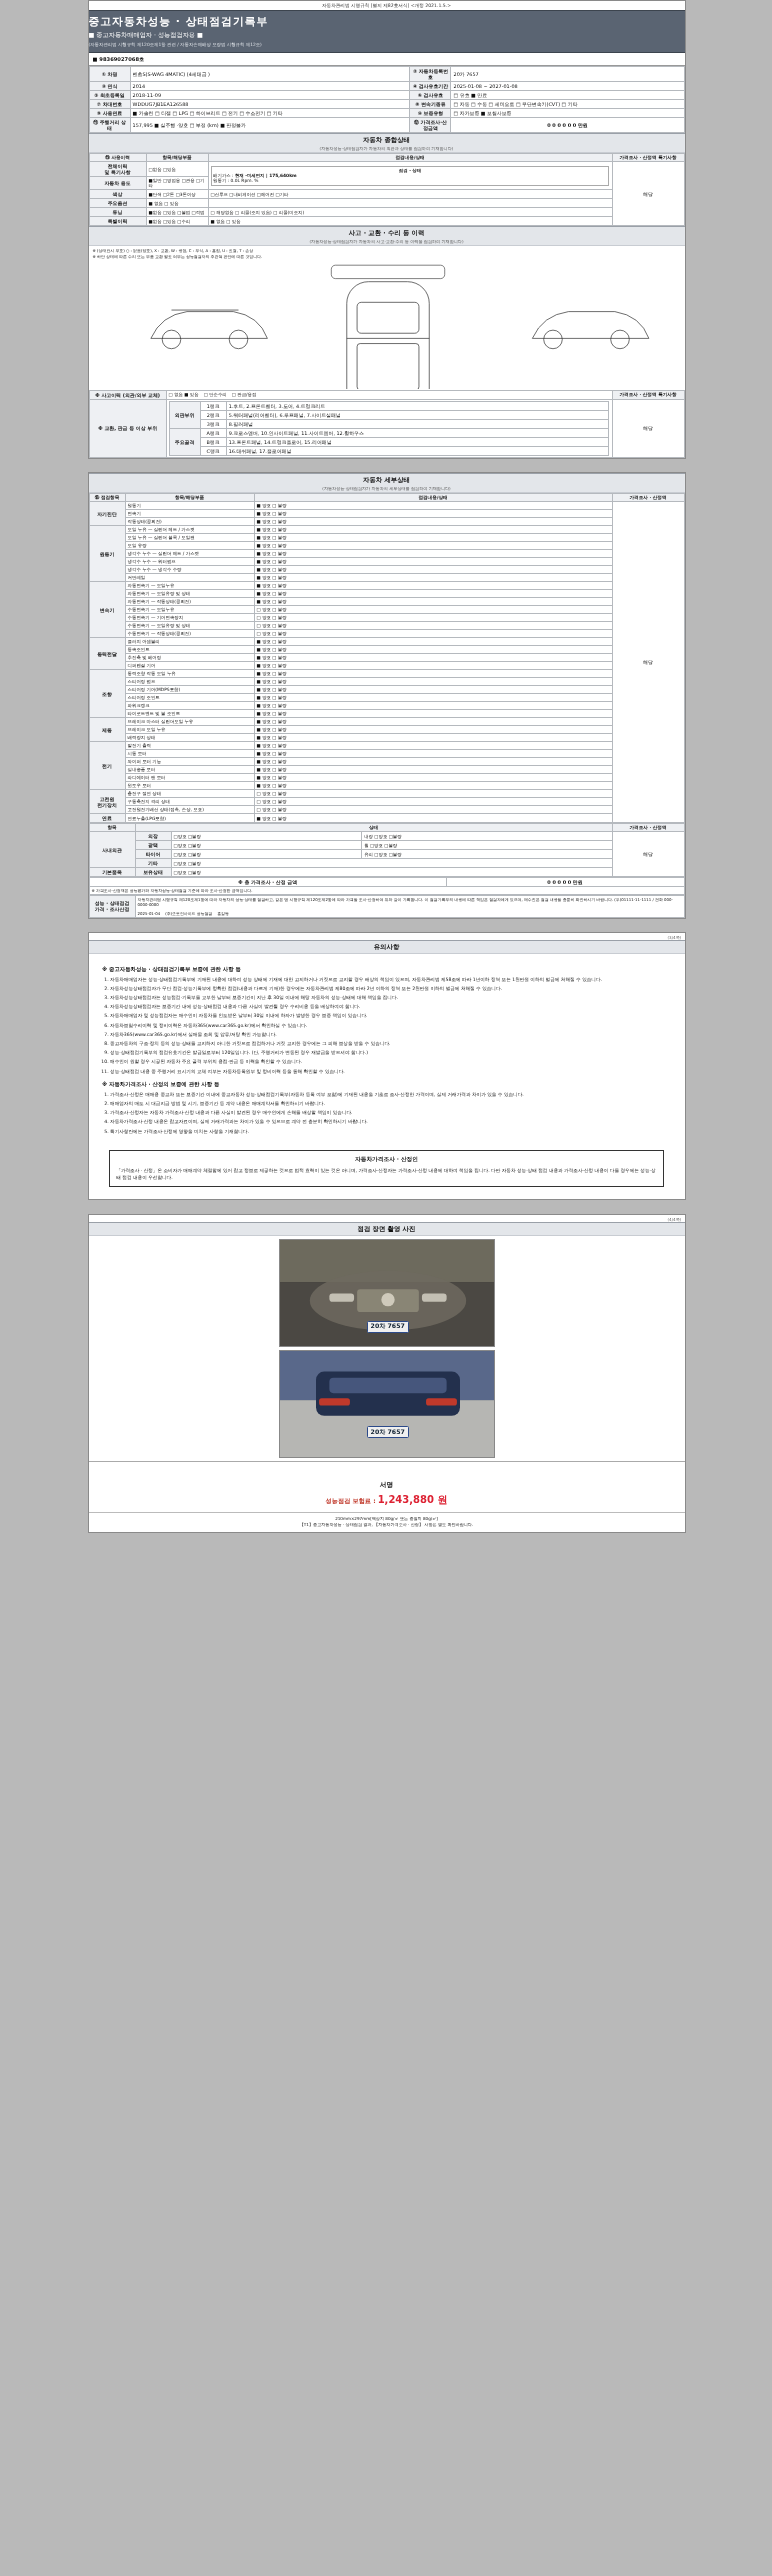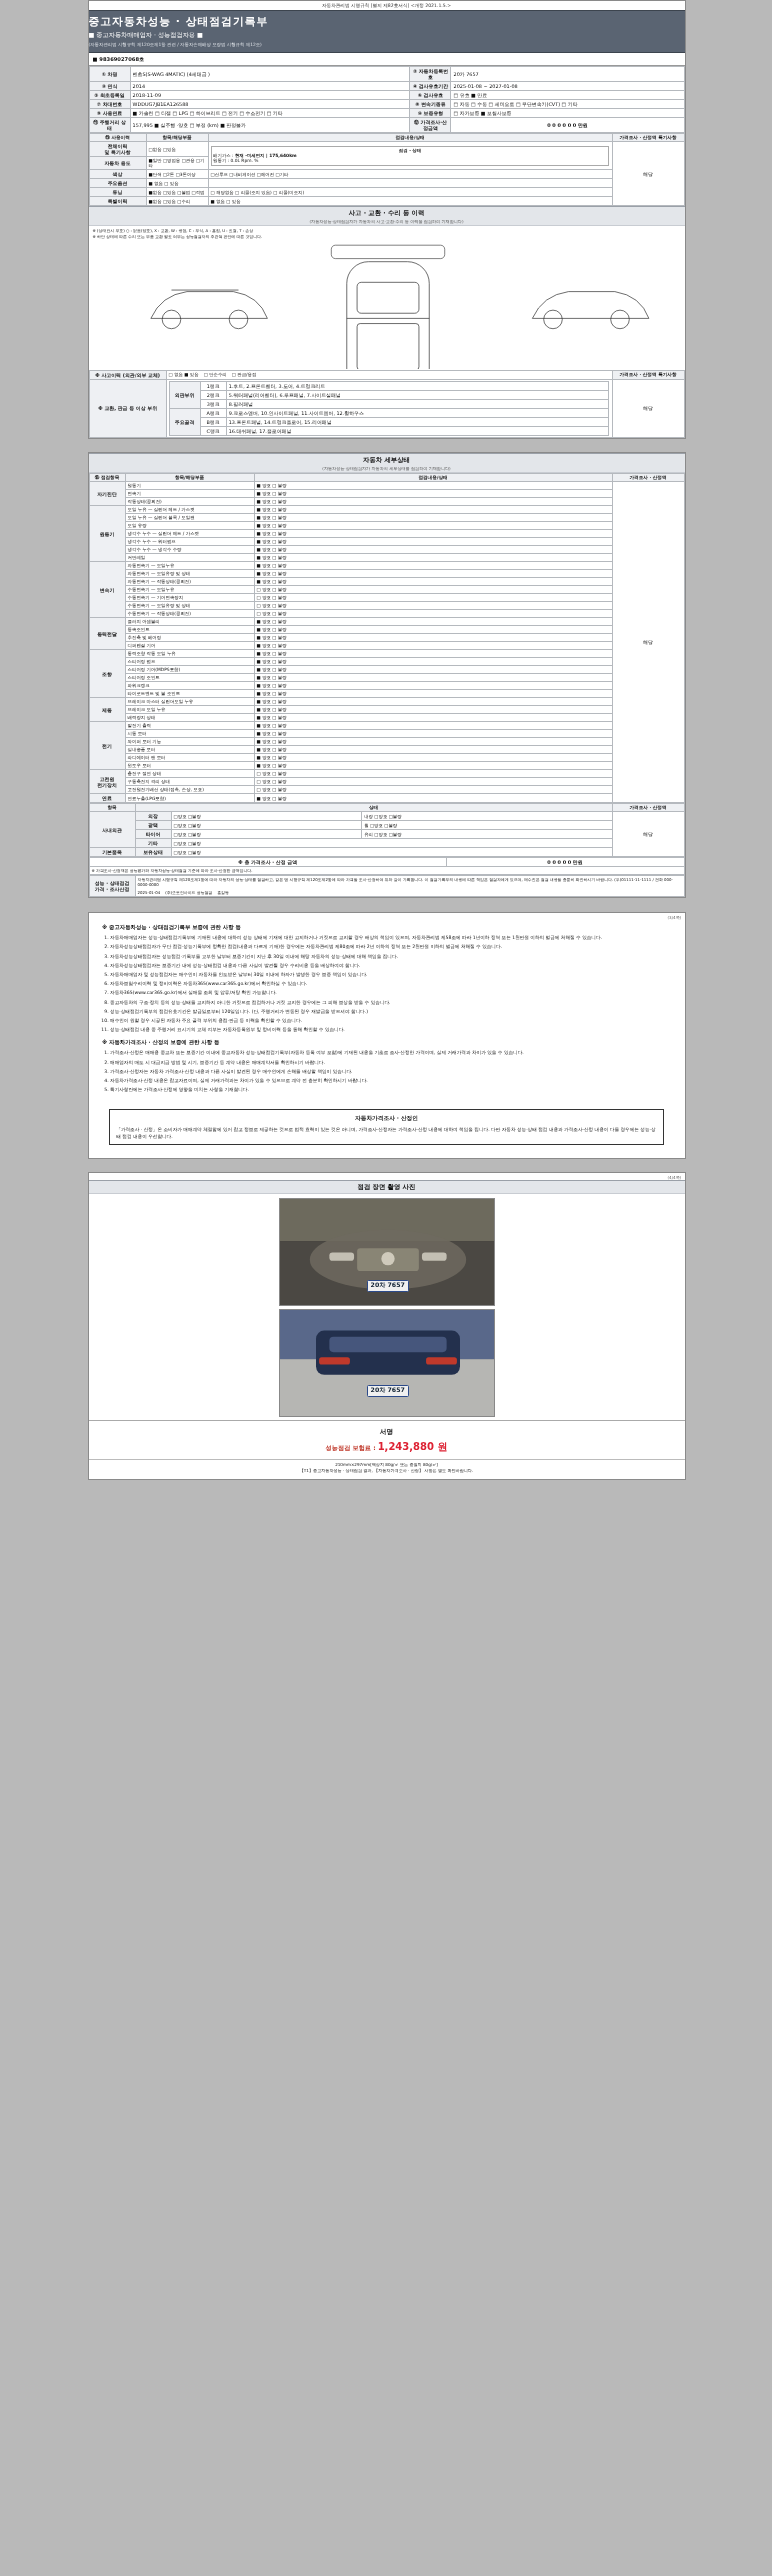--- a/index.html
+++ b/index.html
@@ -46,21 +46,21 @@
   
   .photo { width:216px; height:108px; margin:3.1px auto; border:0.5px solid #888; position:relative; overflow:hidden; }
   .plate { position:absolute; background:#f0f0f0; border:1px solid #2c4a8a; color:#123; font-weight:bold;
            font-size:6.2px; padding:0.5px 3.1px; border-radius:1.5px; }
   .notice { padding:5.2px 13.4px 8.2px 13.4px; font-size:4.6px; line-height:1.55; }
   .notice h4 { font-size:5.4px; margin:5.2px 0 2.6px 0; }
   .notice ol { margin:0; padding-left:8.2px; }
   .notice li { margin-bottom:2.1px; }
   .guarantee-box { border:1px solid #333; margin:5.2px 20.6px; padding:4.1px 6.2px; font-size:4.6px; line-height:1.6;}
   .guarantee-box .h { text-align:center; font-weight:bold; font-size:5.7px; margin-bottom:2.6px;}
-  .sign { text-align:center; font-weight:bold; font-size:6.7px; padding:7px 0 1px 0; border-top:0.5px solid #aaa;}
+  .sign { text-align:center; font-weight:bold; font-size:6.7px; padding:19px 0 1px 0; border-top:0.5px solid #aaa;}
   .fee { text-align:center; font-size:6.2px; padding:2.1px 0 5.2px 0; }
   .fee b { color:#d23; font-size:10px; }
   .footer-note { font-size:4.1px; text-align:center; padding:2.1px 0 4.1px 0; border-top:0.5px solid #bbb; line-height:1.5;}
   .tiny-head { background:#eef0f3; font-weight:bold; text-align:center; font-size:4.6px;}
 </style>
 </head>
 <body>
 
 <div class="page">
   <div class="page-top-note">자동차관리법 시행규칙 [별지 제82호서식] &lt;개정 2021.1.5.&gt;</div>
@@ -106,20 +106,24 @@
     </tr>
     <tr>
       <td class="lbl">⑪ 주행거리 상태</td>
       <td>157,995 ■ 실주행 ·양호   □ 부정 (km)  ■ 판정불가</td>
       <td class="lbl">⑫ 가격조사·산정금액</td>
       <td class="c bold">0 0 0 0 0 0 만원</td>
     </tr>
   </tbody>
     </table>
 
+  <div class="sec">
+    <span>자동차 종합상태</span>
+    <span class="sub">(자동차성능·상태점검자가 자동차의 외관과 상태를 점검하여 기재합니다)</span>
+  </div>
   <table>
     <tbody>
         <tr>
       <td class="tiny-head" style="width:57px">⑬ 사용이력</td>
       <td class="tiny-head" style="width:62px">항목/해당부품</td>
       <td class="tiny-head">점검내용/상태</td>
       <td class="tiny-head" style="width:72px">가격조사 · 산정액 특기사항</td>
     </tr>
     <tr>
       <td class="lbl-l" style="white-space:pre-line">전체이력
@@ -516,20 +520,23 @@
           <span>홍길동</span>
         </div>
       </td>
     </tr>
   </tbody>
     </table>
 </div>
 
 <div class="page">
   <div class="corner" style="top:2.1px">(3/4쪽)</div>
+  <div class="sec" style="margin-top:7.2px">
+    <span>유의사항</span>
+  </div>
   <div class="notice">
     <h4>※ 중고자동차성능 · 상태점검기록부 보증에 관한 사항 등</h4>
     <ol id="notice-list-1">
         <li>자동차매매업자는 성능·상태점검기록부에 기재된 내용에 대하여 성능 상태에 기재에 대한 고지하거나 거짓으로 고지할 경우 배상의 책임이 있으며, 자동차관리법 제58조에 따라 1년이하 징역 또는 1천만원 이하의 벌금에 처해질 수 있습니다.</li>
         <li>자동차성능상태점검자가 무단 점검·성능기록부에 정확한 점검(내용과 다르게 기재)한 경우에는 자동차관리법 제80조에 따라 2년 이하의 징역 또는 2천만원 이하의 벌금에 처해질 수 있습니다.</li>
         <li>자동차성능상태점검자는 성능점검·기록부를 교부한 날부터 보증기간이 지난 후 30일 이내에 해당 자동차의 성능·상태에 대해 책임을 집니다.</li>
         <li>자동차성능상태점검자는 보증기간 내에 성능·상태점검 내용과 다른 사실이 발견될 경우 수리비용 등을 배상하여야 합니다.</li>
         <li>자동차매매업자 및 성능점검자는 매수인이 자동차를 인도받은 날부터 30일 이내에 하자가 발생한 경우 보증 책임이 있습니다.</li>
         <li>자동차보험수리이력 및 정비이력은 자동차365(www.car365.go.kr)에서 확인하실 수 있습니다.</li>
         <li>자동차365(www.car365.go.kr)에서 실매물 조회 및 압류/저당 확인 가능합니다.</li>

